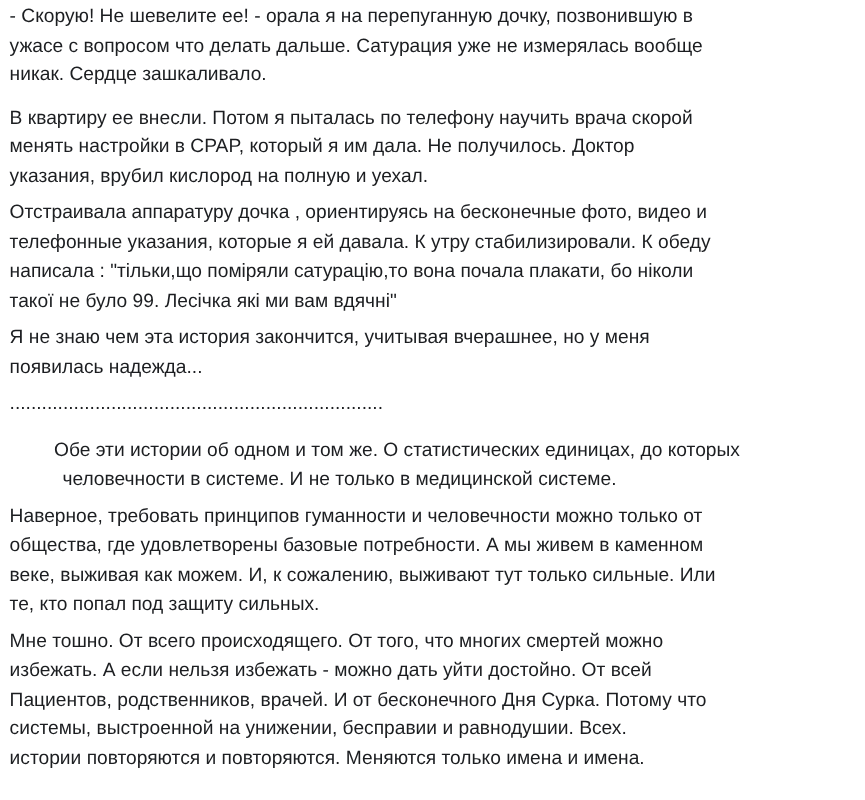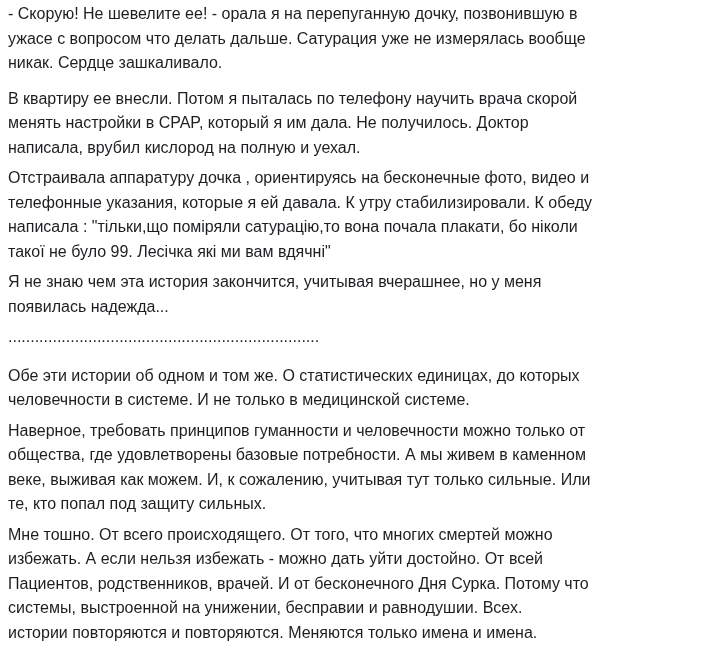--- a/index.html
+++ b/index.html
@@ -38,48 +38,48 @@
 
   <p class="para">
     <span class="line" style="display: block;">- Скорую! Не шевелите ее! - орала я на перепуганную дочку, позвонившую в</span>
     <span class="line" style="display: block;">ужасе с вопросом что делать дальше. Сатурация уже не измерялась вообще</span>
     <span class="line" style="display: block;">никак. Сердце зашкаливало.</span>
   </p>
 
   <p class="para">
     <span class="line" style="display: block; margin-top: 11px;">В квартиру ее внесли. Потом я пыталась по телефону научить врача скорой</span>
     <span class="line" style="display: block;">менять настройки в CPAP, который я им дала. Не получилось. Доктор</span>
-    <span class="line" style="display: block;">написала, врубил кислород на полную и уехал.</span>
+    <span class="line" style="display: block;">указания, врубил кислород на полную и уехал.</span>
   </p>
 
   <p class="para">
     <span class="line" style="display: block;">Отстраивала аппаратуру дочка , ориентируясь на бесконечные фото, видео и</span>
     <span class="line" style="display: block;">телефонные указания, которые я ей давала. К утру стабилизировали. К обеду</span>
     <span class="line" style="display: block;">написала : "тільки,що поміряли сатурацію,то вона почала плакати, бо ніколи</span>
     <span class="line" style="display: block;">такої не було 99. Лесічка які ми вам вдячні"</span>
   </p>
 
   <p class="para">
     <span class="line" style="display: block;">Я не знаю чем эта история закончится, учитывая вчерашнее, но у меня</span>
     <span class="line" style="display: block;">появилась надежда...</span>
   </p>
 
   <p class="para dots-para">
     <span class="line" style="display: block;">......................................................................</span>
   </p>
 
   <p class="para">
-    <span class="line" style="display: block;">Обе эти истории об одном и том же. О статистических единицах, до которых</span>
-    <span class="line" style="display: block;">человечности в системе. И не только в медицинской системе.</span>
+    <span class="line" style="display: block; margin-left: 37px;">Обе эти истории об одном и том же. О статистических единицах, до которых</span>
+    <span class="line" style="display: block; margin-left: 44px;">человечности в системе. И не только в медицинской системе.</span>
   </p>
 
   <p class="para">
     <span class="line" style="display: block;">Наверное, требовать принципов гуманности и человечности можно только от</span>
     <span class="line" style="display: block;">общества, где удовлетворены базовые потребности. А мы живем в каменном</span>
-    <span class="line" style="display: block;">веке, выживая как можем. И, к сожалению, учитывая тут только сильные. Или</span>
+    <span class="line" style="display: block;">веке, выживая как можем. И, к сожалению, выживают тут только сильные. Или</span>
     <span class="line" style="display: block;">те, кто попал под защиту сильных.</span>
   </p>
 
   <p class="para">
     <span class="line" style="display: block;">Мне тошно. От всего происходящего. От того, что многих смертей можно</span>
     <span class="line" style="display: block;">избежать. А если нельзя избежать - можно дать уйти достойно. От всей</span>
     <span class="line" style="display: block;">Пациентов, родственников, врачей. И от бесконечного Дня Сурка. Потому что</span>
     <span class="line" style="display: block;">системы, выстроенной на унижении, бесправии и равнодушии. Всех.</span>
     <span class="line" style="display: block;">истории повторяются и повторяются. Меняются только имена и имена.</span>
   </p>

